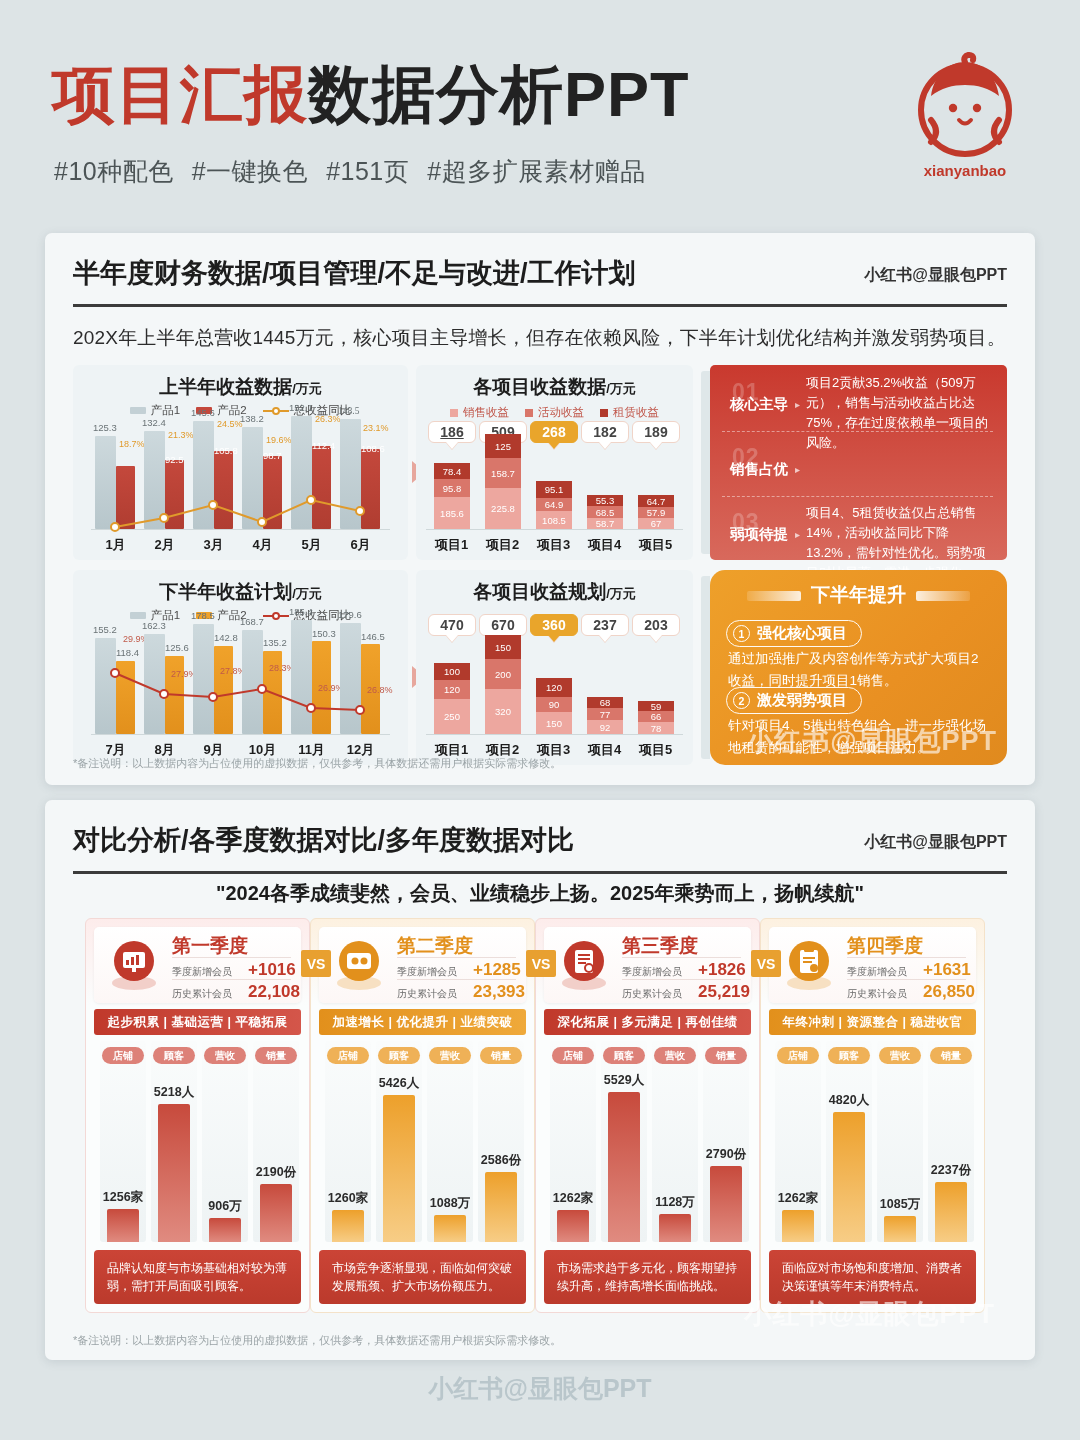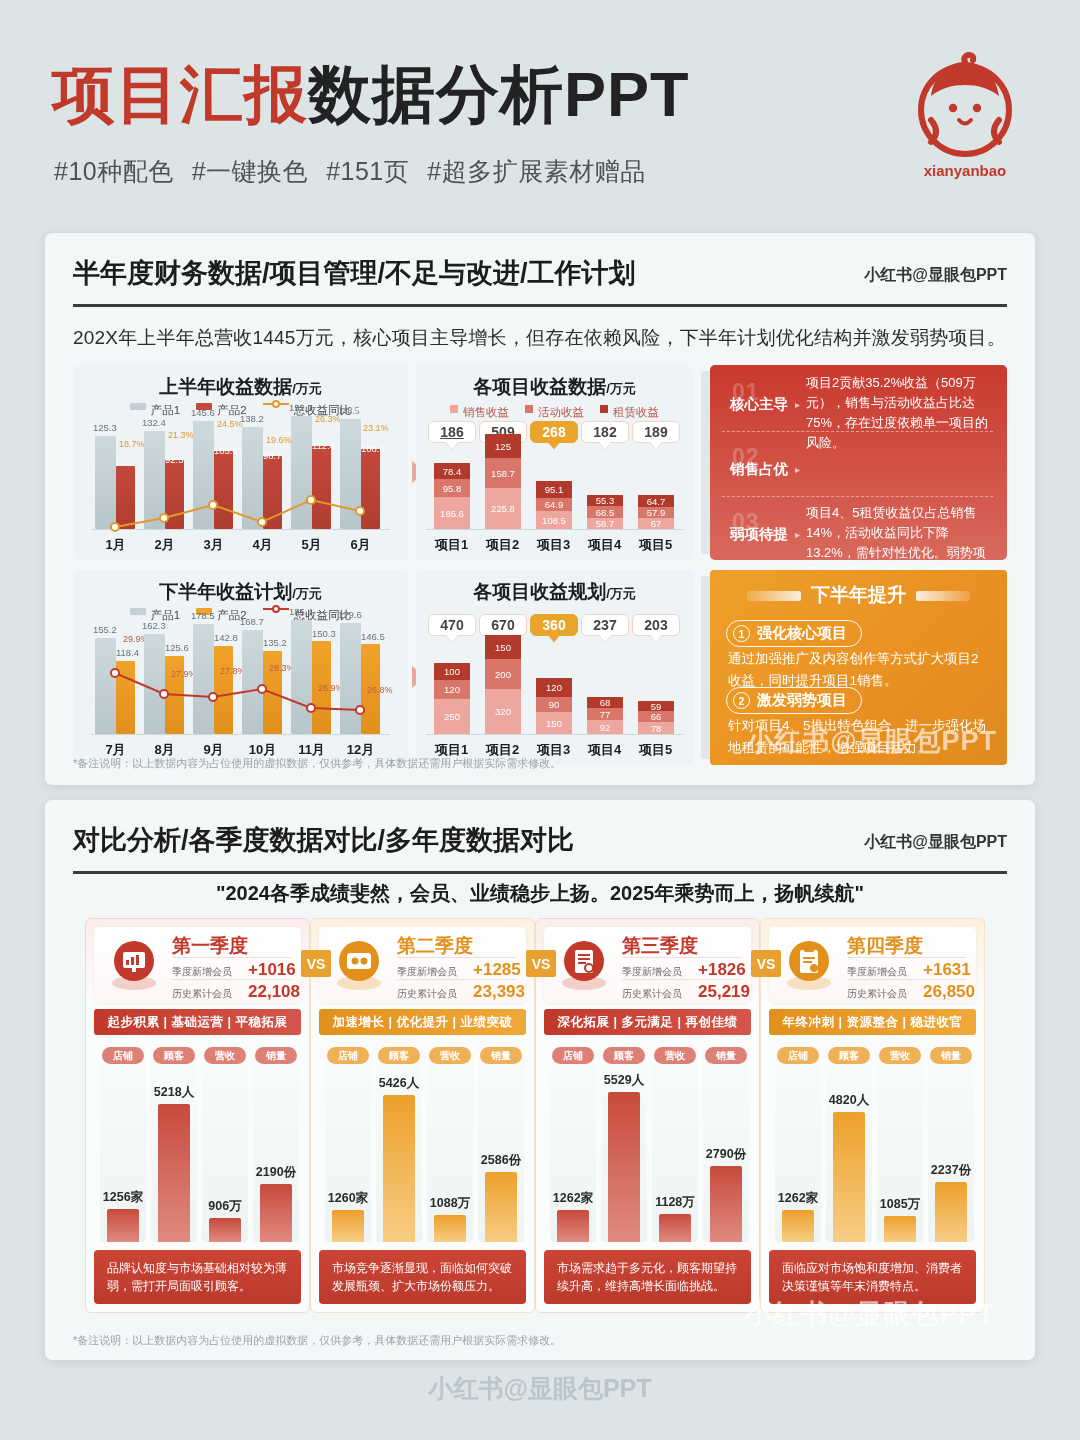--- a/index.html
+++ b/index.html
@@ -41,21 +41,21 @@
   .note { position:absolute; left:28px; font-size:11px; color:#9aa3a6; }
 
   
   .panel { position:absolute; background:#eef3f5; border-radius:6px; }
 
   
   .ctitle { position:absolute; width:100%; text-align:center; font-size:19px; font-weight:800; color:#1d1d1d; }
   .ctitle em { font-style:normal; font-size:13px; font-weight:700; }
 
   .legend { position:absolute; width:100%; display:flex; justify-content:center; gap:16px; font-size:11.5px; color:#4a4a4a; align-items:center; }
-  .legend .item { display:flex; gap:5px; }
+  .legend .item { display:flex; align-items:center; gap:5px; }
   .sw { width:16px; height:7px; border-radius:1px; display:inline-block; }
   .sw-sq { width:8px; height:8px; display:inline-block; }
   .sw-line { width:26px; height:2px; display:inline-block; position:relative; }
   .sw-line::after { content:""; position:absolute; left:9px; top:-3px; width:8px; height:8px; border-radius:50%; background:#fff; border:2px solid currentColor; box-sizing:border-box; }
 
   
   .gchart { position:absolute; }
   .gaxis { position:absolute; left:0; right:0; bottom:26px; height:1px; background:#cfd8da; }
   .gcat { position:absolute; bottom:0; height:22px; display:flex; align-items:center; justify-content:center; font-size:13px; font-weight:800; color:#1d1d1d; }
   .bar { position:absolute; bottom:27px; border-radius:1px; }
@@ -86,21 +86,21 @@
   #redpanel .spine { position:absolute; left:-9px; top:6px; bottom:6px; width:9px; background:#dfe7e9; border-radius:3px 0 0 3px; }
   .ritem { position:absolute; left:0; right:12px; display:flex; }
   .ritem .lft { width:96px; position:relative; flex:none; }
   .ritem .num { position:absolute; left:22px; top:8px; font-size:23px; font-weight:800; color:rgba(255,255,255,.22); letter-spacing:1px; }
   .ritem .nm { position:absolute; left:20px; top:24px; font-size:14.5px; font-weight:800; color:#fff; white-space:nowrap; }
   .ritem .chev { position:absolute; right:6px; top:28px; font-size:10px; color:rgba(255,255,255,.7); }
   .ritem .txt { flex:1; font-size:13px; line-height:1.55; color:#fff; padding-top:2px; }
   .rdiv { position:absolute; left:12px; right:14px; border-top:1px dashed rgba(255,255,255,.45); }
 
   
-  #orangepanel { position:absolute; background:linear-gradient(135deg,#eea02a 0%,#e99022 60%,#e08a1e 100%); border-radius:4px; color:#fff; }
+  #orangepanel { position:absolute; background:linear-gradient(135deg,#eea02a 0%,#e99022 60%,#e08a1e 100%); border-radius:15px; color:#fff; }
   #orangepanel .spine { position:absolute; left:-9px; top:6px; bottom:6px; width:9px; background:#dfe7e9; border-radius:3px 0 0 3px; }
   .obanner { position:absolute; width:100%; text-align:center; font-size:19px; font-weight:800; color:#fff; }
   .obanner .wing { display:inline-block; width:54px; height:10px; vertical-align:middle; margin:0 10px; background:linear-gradient(90deg,rgba(255,255,255,.15),rgba(255,255,255,.85)); border-radius:2px; }
   .obanner .wing.rt { background:linear-gradient(270deg,rgba(255,255,255,.15),rgba(255,255,255,.85)); }
   .opill { position:absolute; display:inline-flex; align-items:center; gap:7px; border:1.6px solid rgba(255,255,255,.95); border-radius:16px; padding:3px 14px 3px 6px; font-size:15px; font-weight:800; color:#fff; }
   .opill .cn { width:17px; height:17px; border-radius:50%; border:1.4px solid #fff; font-size:10.5px; display:flex; align-items:center; justify-content:center; font-weight:700; }
   .otext { position:absolute; font-size:13.5px; line-height:1.6; color:#fff; }
 
   
   .quote { position:absolute; left:28px; right:28px; top:80px; text-align:center; font-size:20px; font-weight:800; color:#1c1c1c; }

